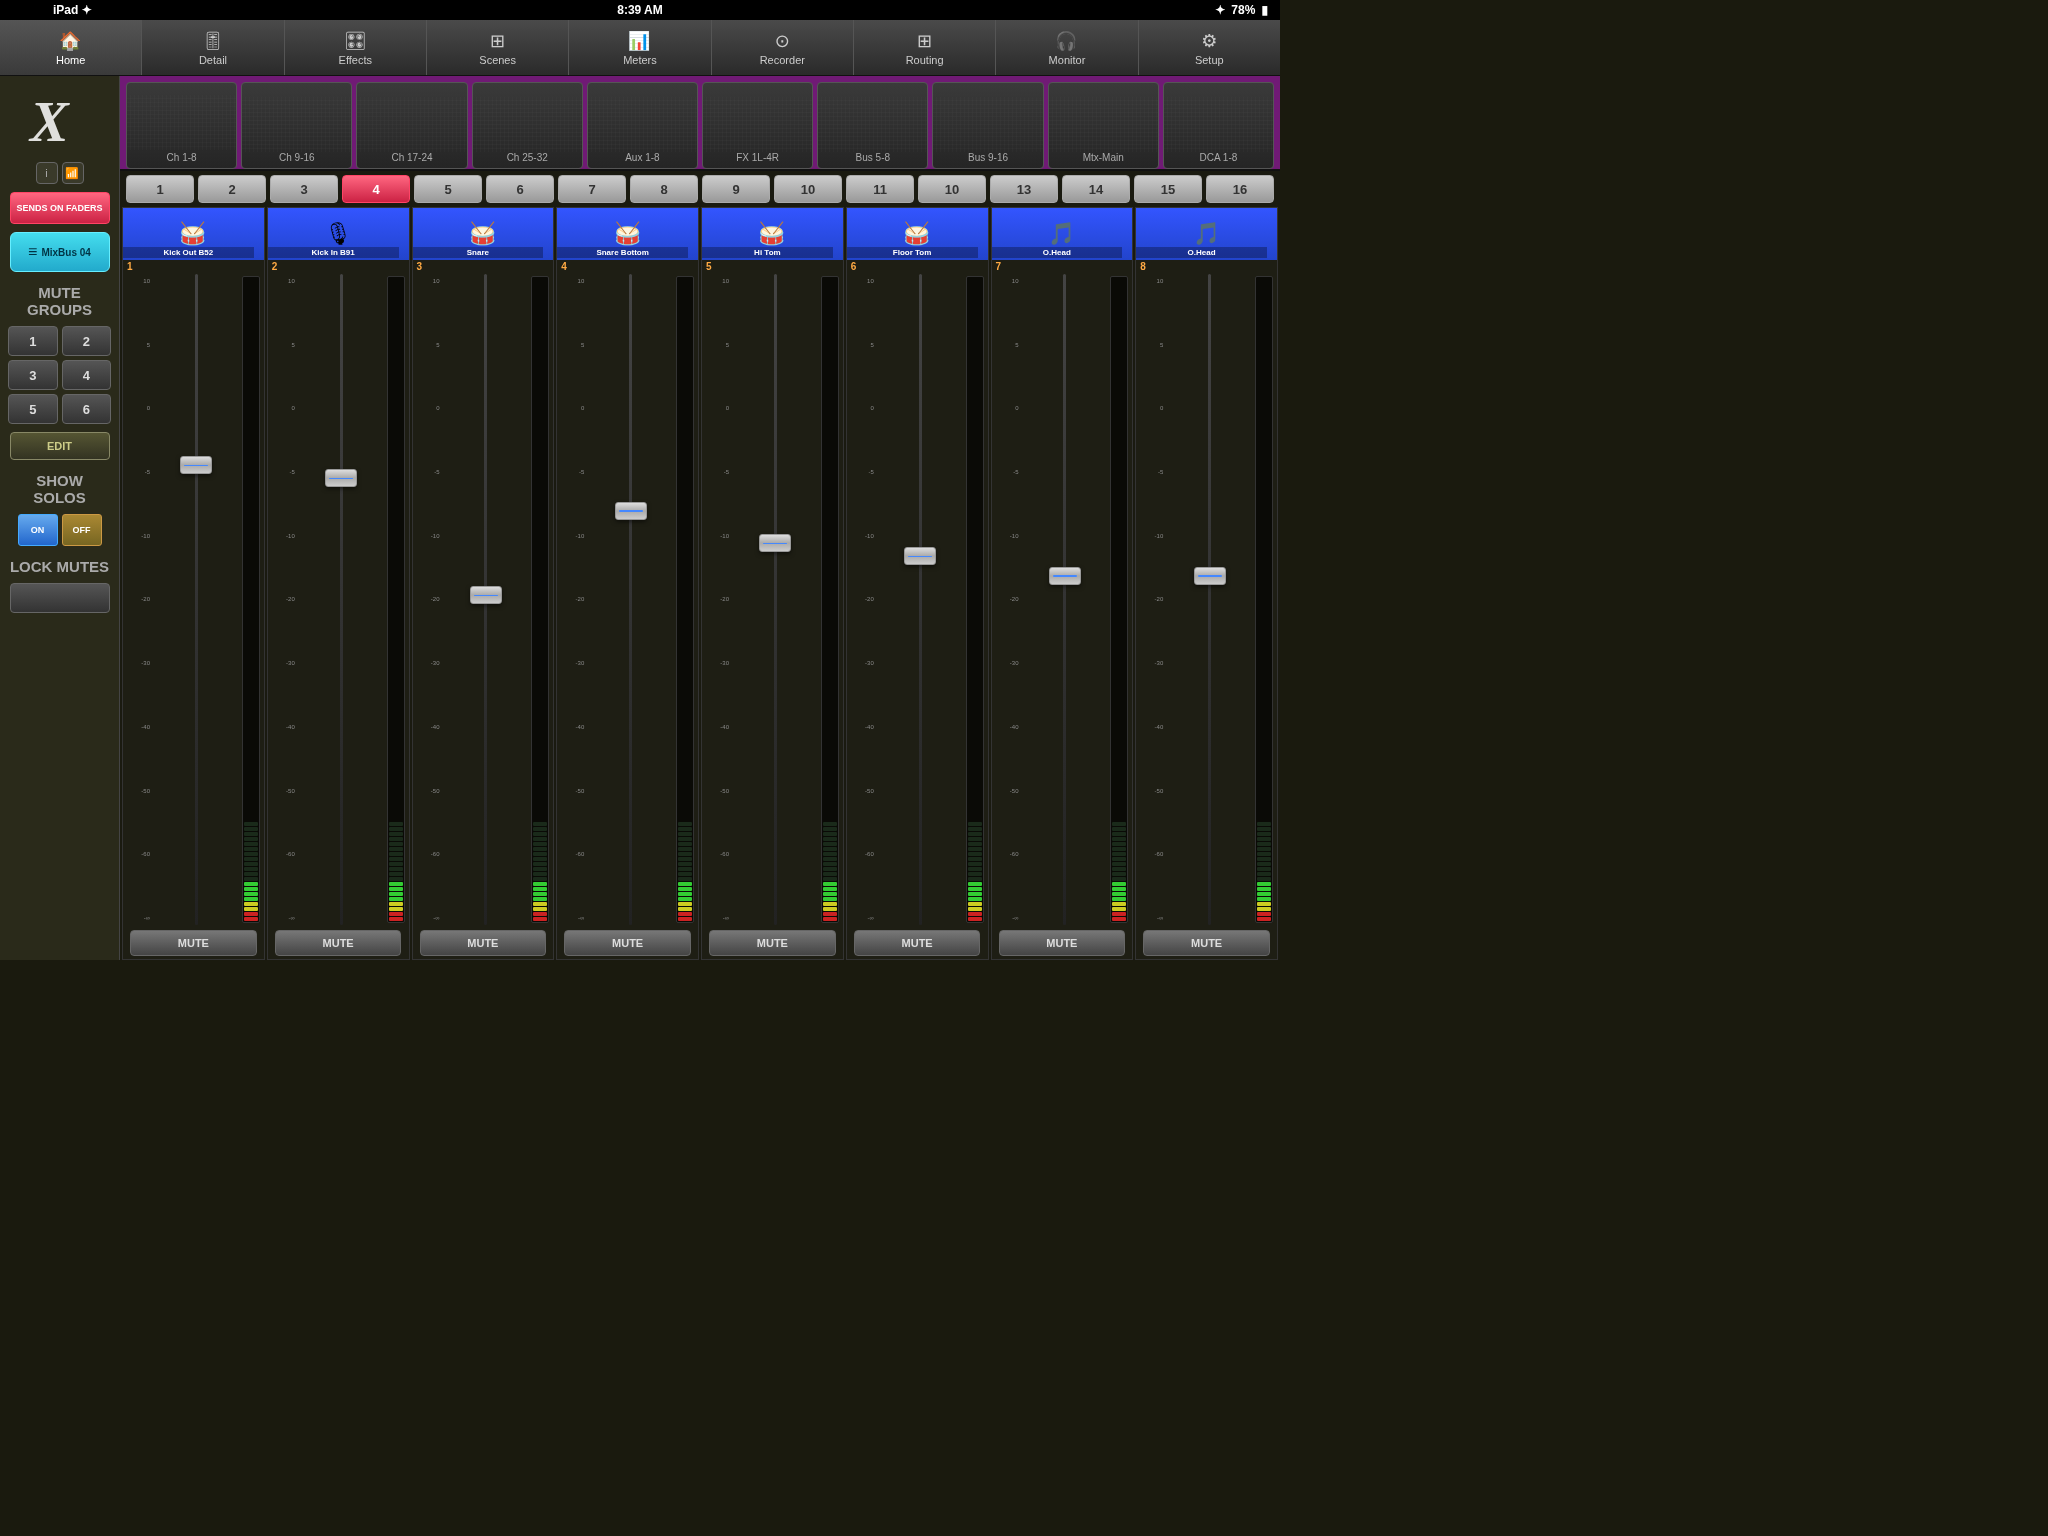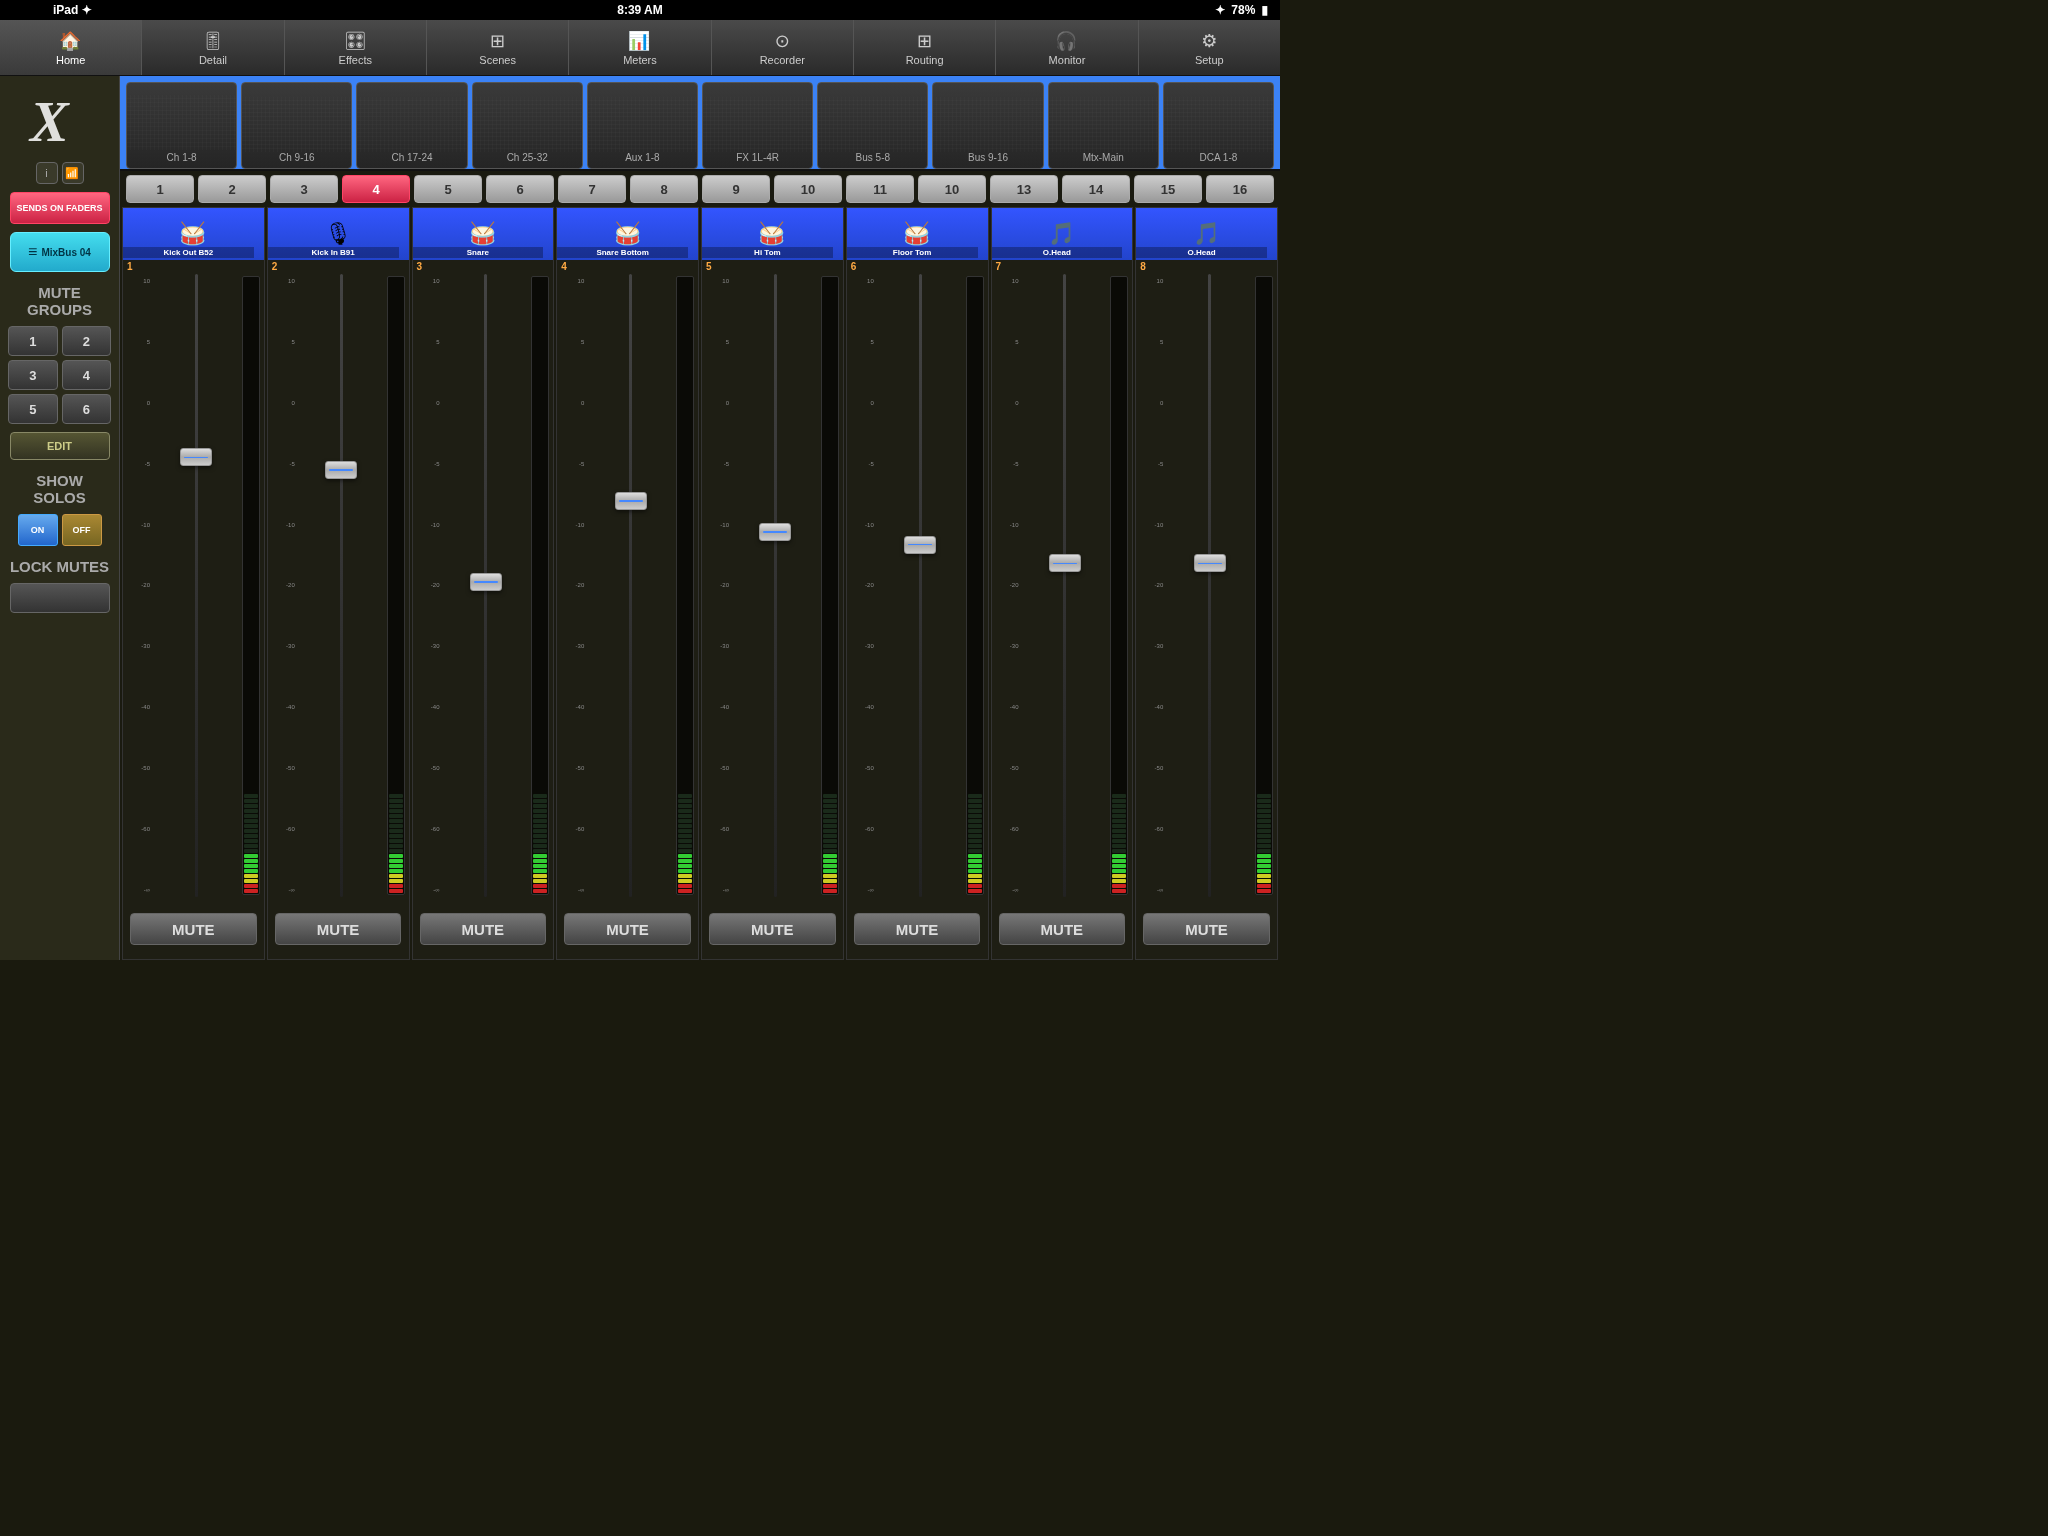--- a/index.html
+++ b/index.html
@@ -188,21 +188,21 @@
     #content {
       flex: 1;
       display: flex;
       flex-direction: column;
       overflow: hidden;
     }
 
     
     #channel-banks {
       height: 95px;
-      background: #3b82f6;
+      background: #701a75;
       display: flex;
       padding: 6px 6px 0 6px;
       gap: 4px;
       border-bottom: 2px solid #111;
     }
     .bank-btn {
       flex: 1;
       background: linear-gradient(180deg, #3a3a3a 0%, #252525 100%);
       border: 1px solid #555;
       border-radius: 4px;
@@ -403,27 +403,27 @@
     .fader-handle-line {
       width: 80%;
       height: 1.5px;
       background: #4488ff;
       border-radius: 1px;
     }
 
     
     .mute-btn {
       width: 90%;
-      height: 32px;
-      margin: 14px auto;
+      height: 26px;
+      margin: 3px auto;
       background: linear-gradient(180deg, #777 0%, #444 100%);
       border: 1px solid #666;
       border-radius: 4px;
       color: #ddd;
-      font-size: 15px;
+      font-size: 11px;
       font-weight: bold;
       display: flex;
       align-items: center;
       justify-content: center;
       cursor: pointer;
     }
   </style>
 </head>
 <body>
 

